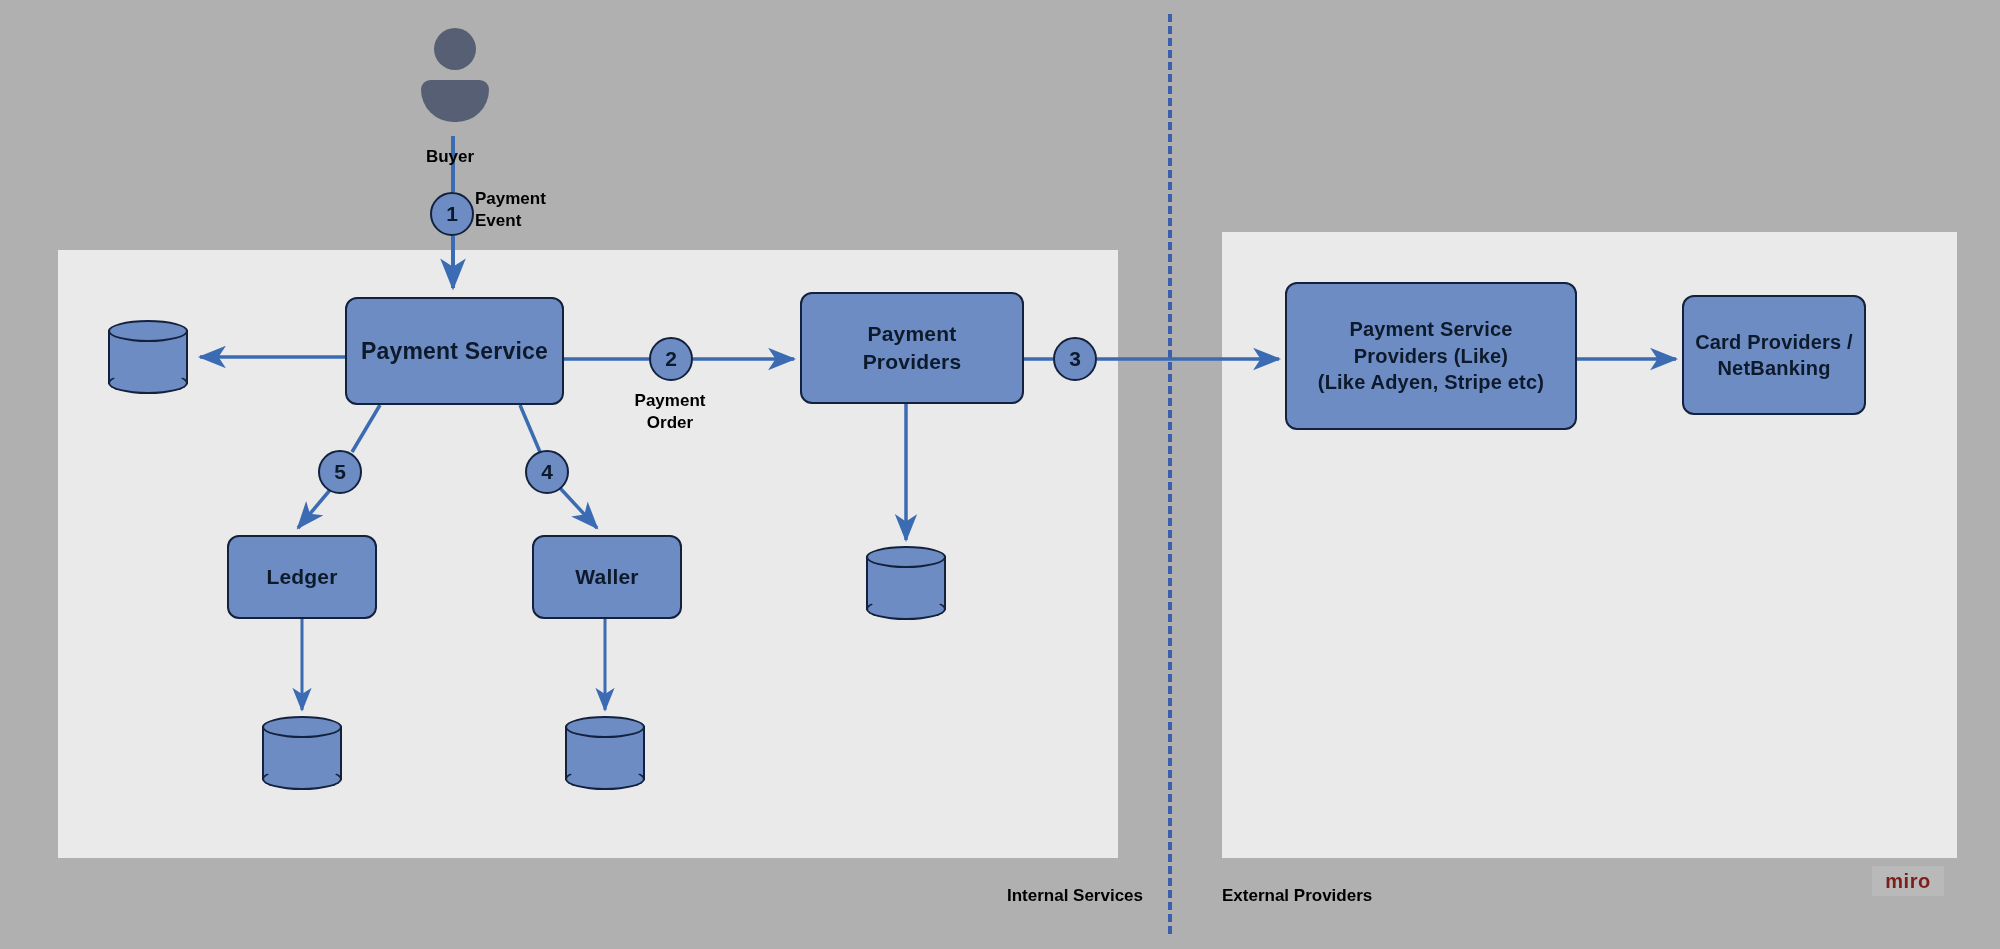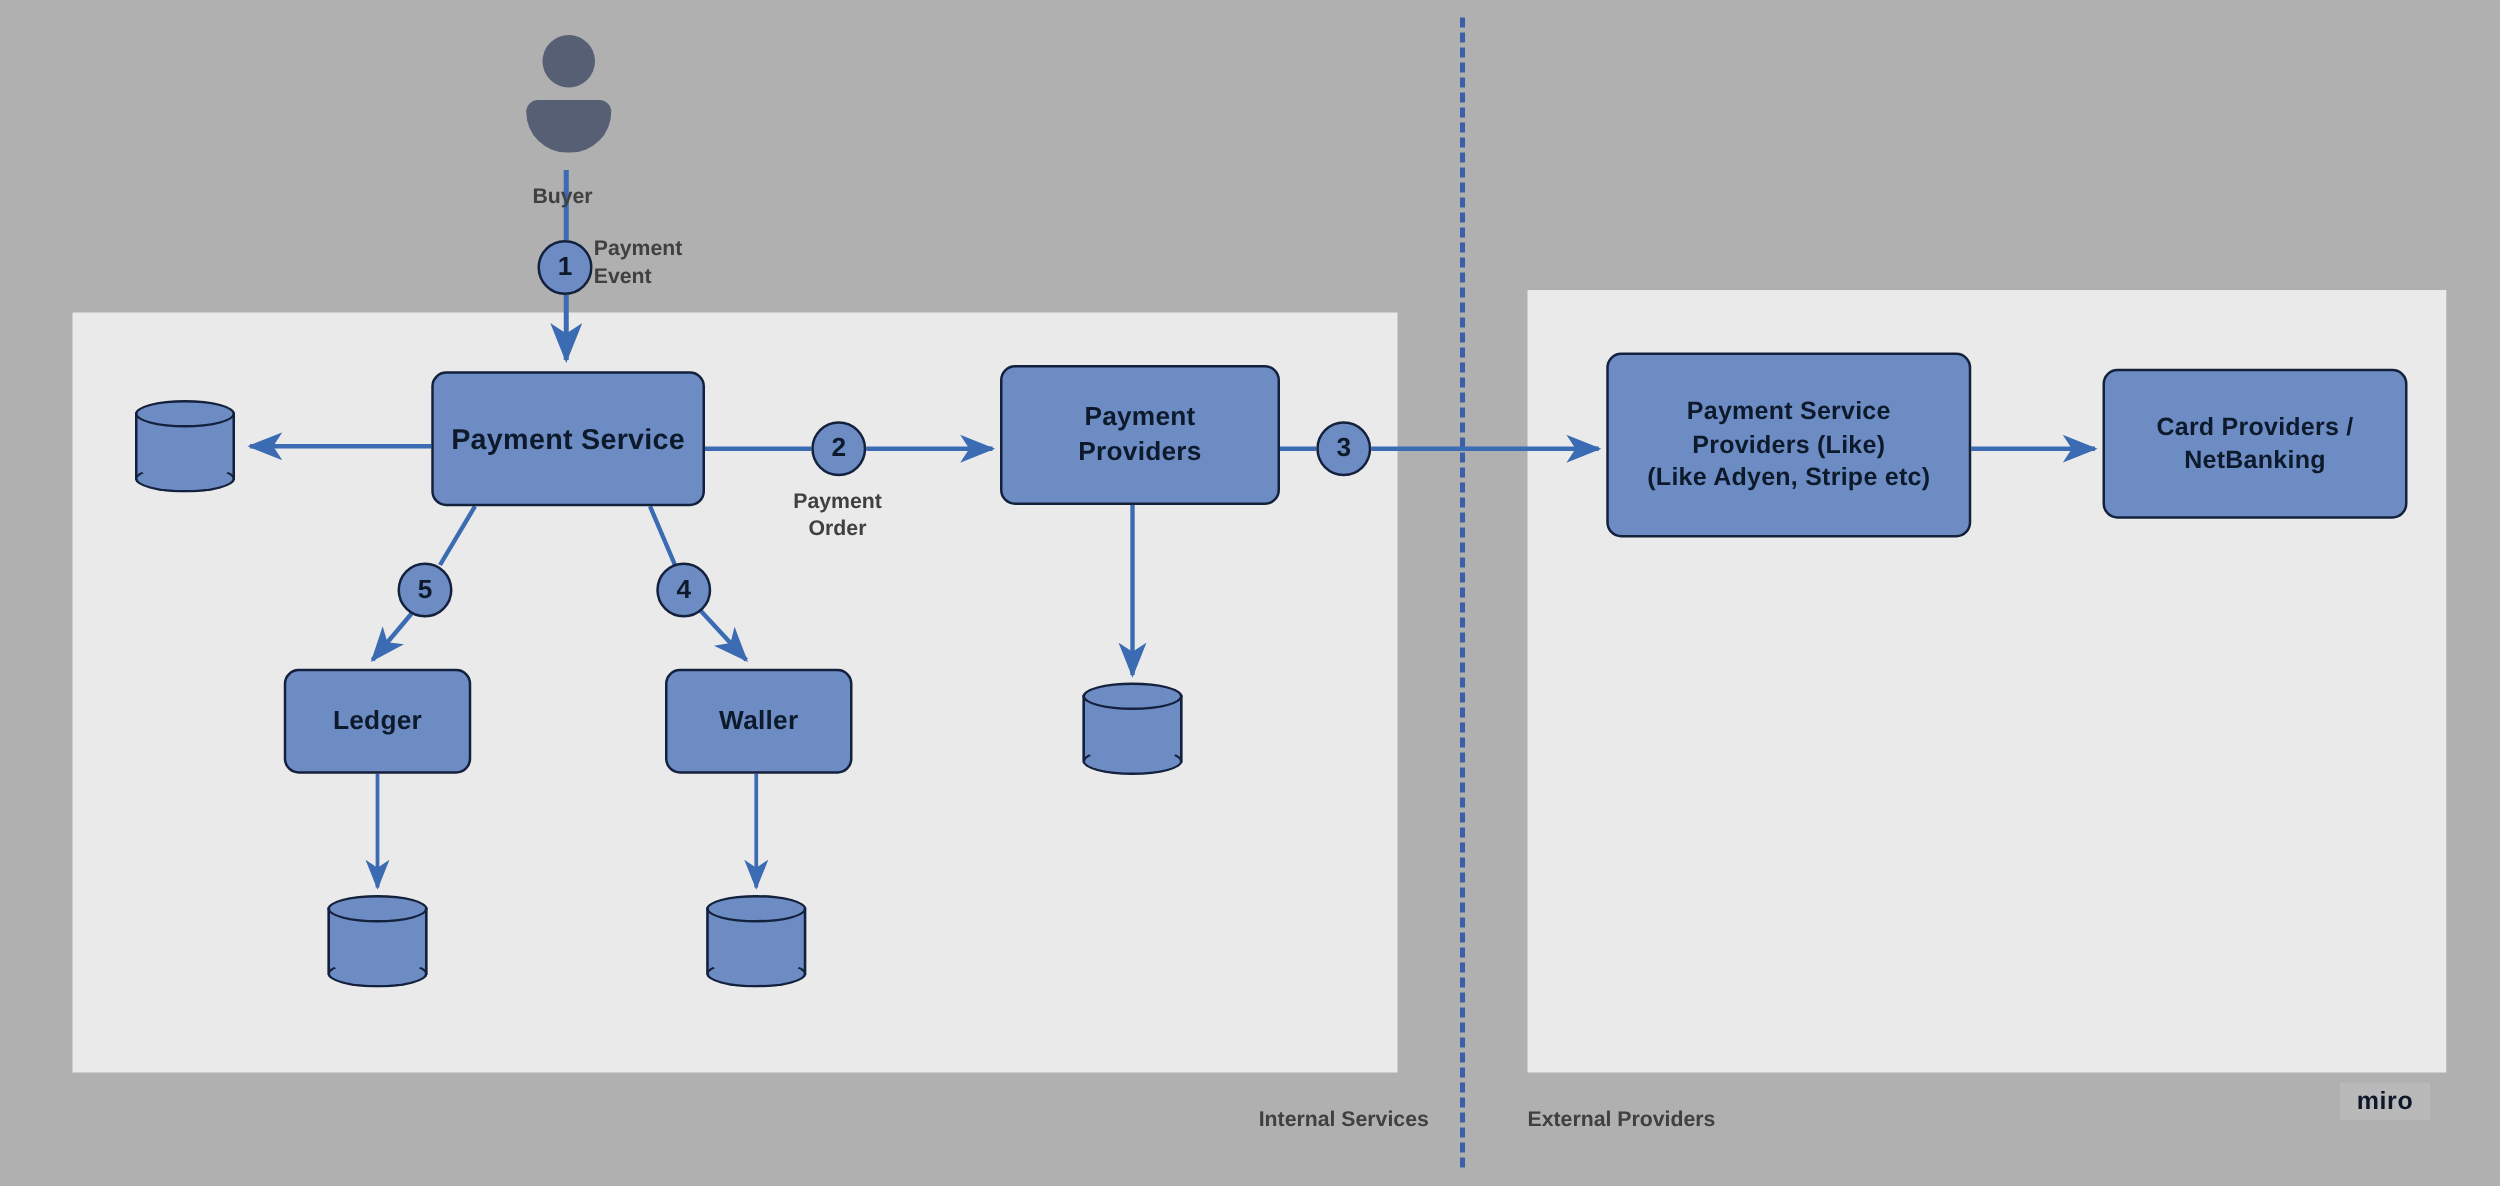--- a/index.html
+++ b/index.html
@@ -48,21 +48,21 @@
     letter-spacing: .2px;
   }
   .node .lines { padding: 0 8px; }
   .node .lines > div { white-space: nowrap; }
 
   #node-payment-service { left: 345px; top: 297px; width: 219px; height: 108px; font-size: 23px; }
   #node-payment-executor { left: 800px; top: 292px; width: 224px; height: 112px; font-size: 21px; }
   #node-ledger { left: 227px; top: 535px; width: 150px; height: 84px; font-size: 21px; }
   #node-waller { left: 532px; top: 535px; width: 150px; height: 84px; font-size: 21px; }
   #node-psp { left: 1285px; top: 282px; width: 292px; height: 148px; font-size: 20px; }
-  #node-card-providers { left: 1682px; top: 295px; width: 244px; height: 120px; font-size: 20px; }
+  #node-card-providers { left: 1682px; top: 295px; width: 184px; height: 120px; font-size: 20px; }
 
   
   .step {
     position: absolute;
     width: 44px;
     height: 44px;
     border-radius: 50%;
     background: #6d8cc4;
     border: 2px solid #14213d;
     box-sizing: border-box;
@@ -78,21 +78,21 @@
   #step-2 { left: 649px; top: 337px; }
   #step-3 { left: 1053px; top: 337px; }
   #step-4 { left: 525px; top: 450px; }
   #step-5 { left: 318px; top: 450px; }
 
   
   .label {
     position: absolute;
     font-size: 17px;
     font-weight: bold;
-    color: #404040;
+    color: #000000;
     text-align: center;
     line-height: 1.28;
     white-space: pre-line;
   }
   #label-buyer { left: 385px; top: 146px; width: 130px; font-size: 17px; }
   #label-payment-event { left: 475px; top: 188px; width: 130px; text-align: left; }
   #label-payment-order { left: 610px; top: 390px; width: 120px; }
   #label-internal { left: 965px; top: 885px; width: 220px; text-align: center; font-size: 17px;}
   #label-external { left: 1222px; top: 885px; width: 230px; text-align: left; font-size: 17px;}
 
@@ -147,21 +147,21 @@
     font-size: 22px;
     color: #d2d2d2;
     font-family: "DejaVu Sans", sans-serif;
     white-space: nowrap;
   }
   #miro-logo {
     position: absolute;
     left: 1872px; top: 866px;
     width: 72px; height: 30px;
     background: rgba(255,255,255,0.12);
-    color: #0f172a;
+    color: #7f1d1d;
     font-size: 20px;
     font-weight: bold;
     display: flex; align-items: center; justify-content: center;
     letter-spacing: .5px;
   }
 </style>
 </head>
 <body>
 
 <div id="canvas">

